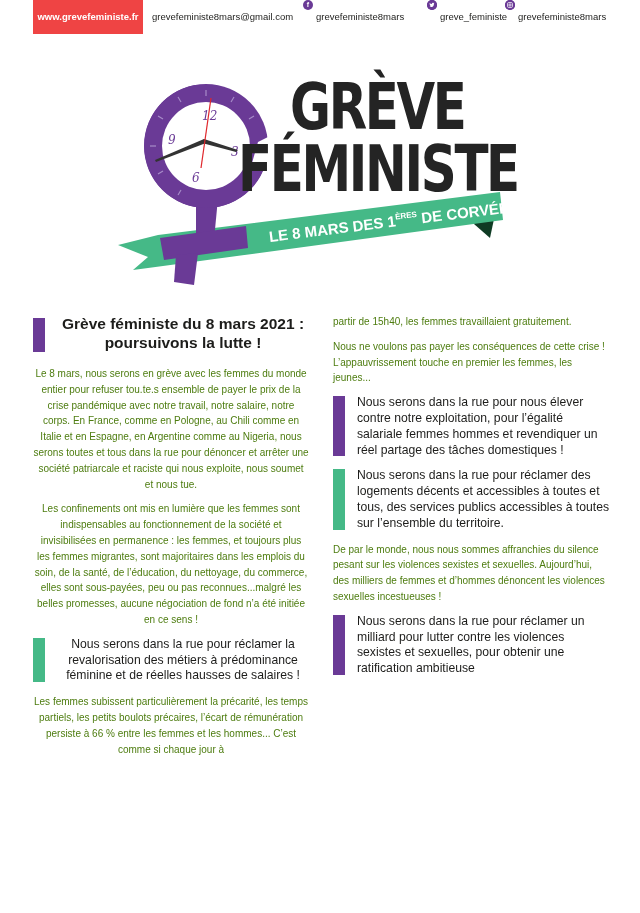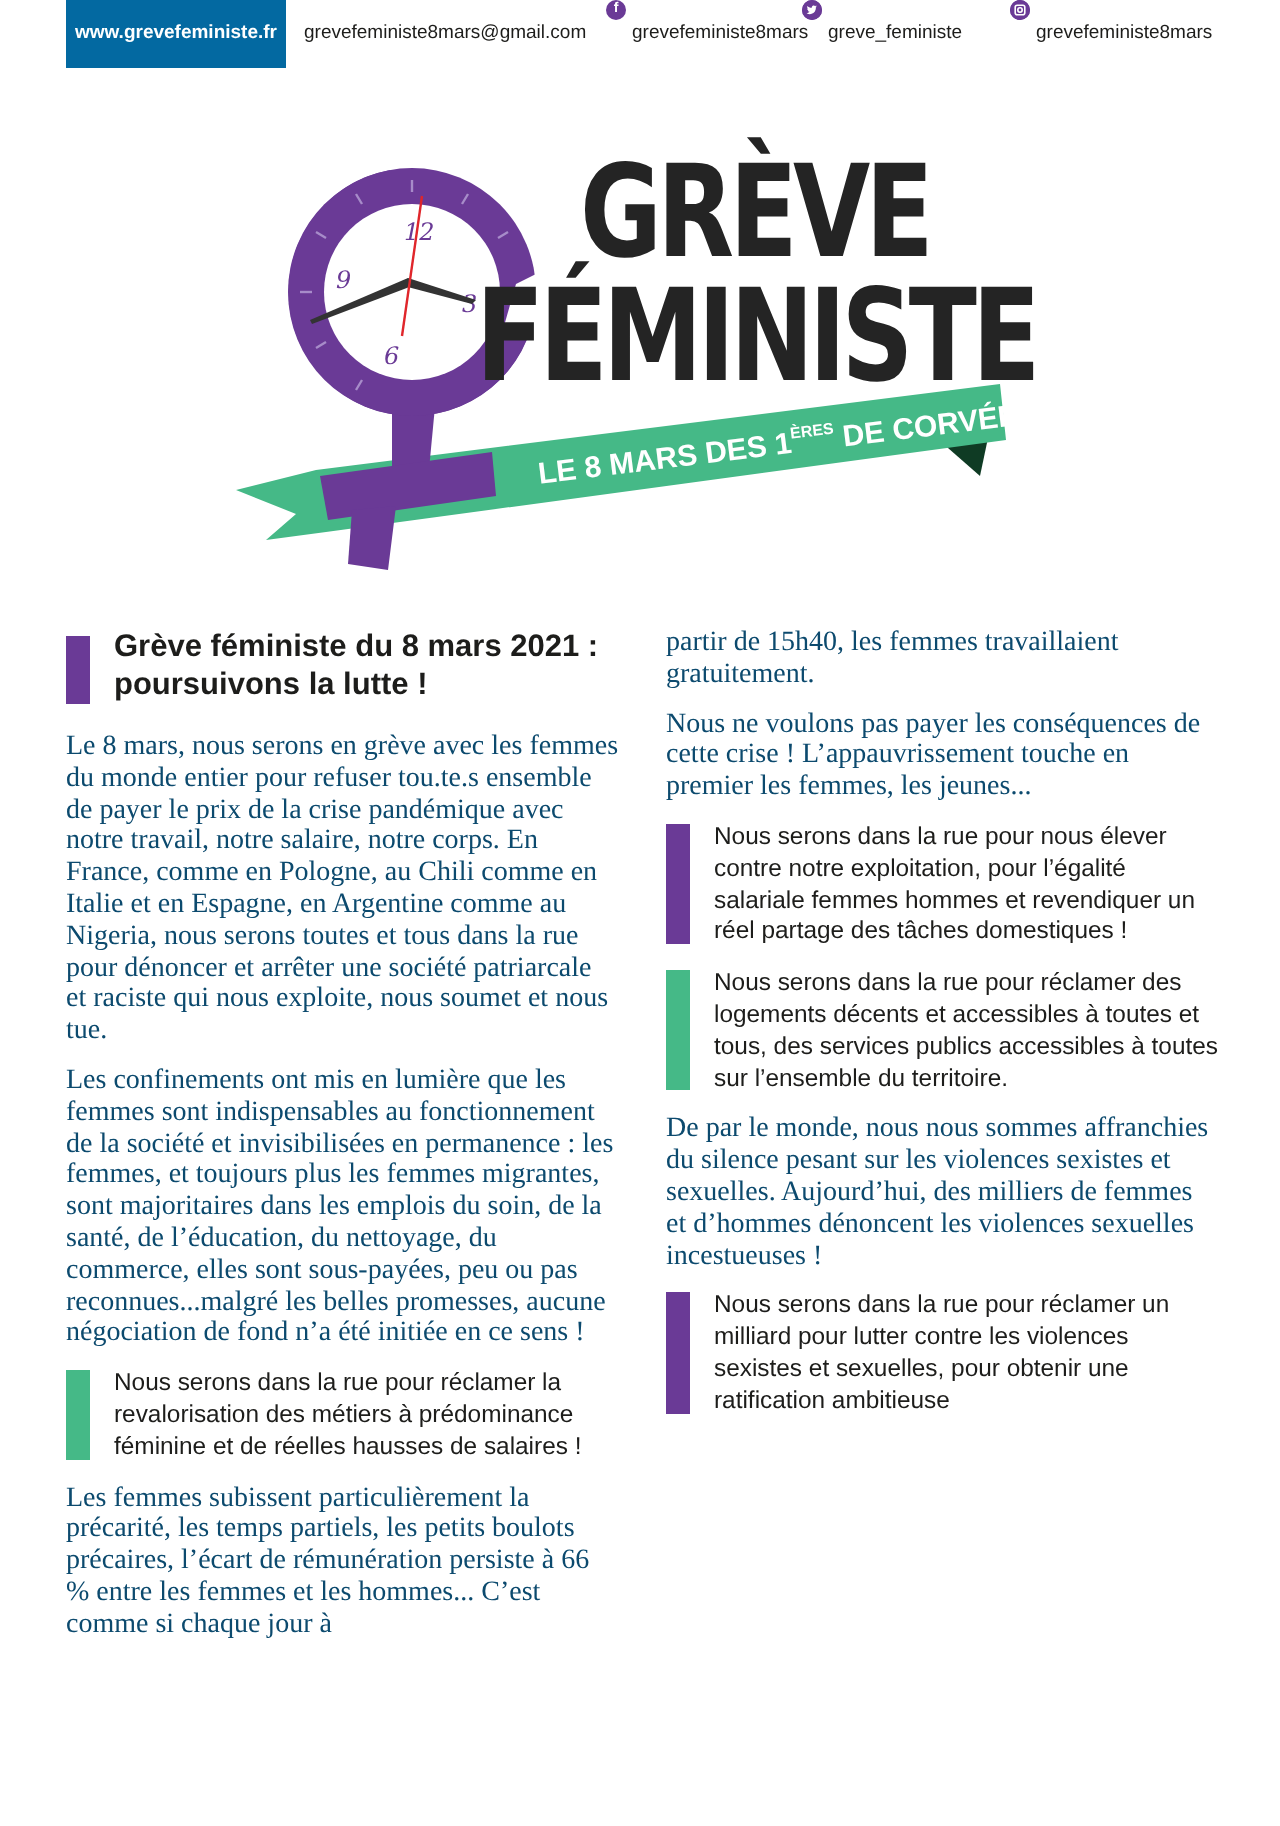--- a/index.html
+++ b/index.html
@@ -1,44 +1,44 @@
 <!DOCTYPE html>
 <html><head>
 <meta charset="utf-8">
 <style>
   * { box-sizing: border-box; margin: 0; padding: 0; }
   html, body { width: 640px; height: 913px; background: #ffffff; overflow: hidden; }
   body { position: relative; font-family: "Liberation Sans", "DejaVu Sans", sans-serif; color: #1d1d1b; }
 
   
   .topbar { position: absolute; top: 0; left: 0; width: 640px; height: 34px; }
-  .site-tag { position: absolute; left: 33px; top: 0; width: 110px; height: 34px; background: #0369a1; color: #fff;
+  .site-tag { position: absolute; left: 33px; top: 0; width: 110px; height: 34px; background: #ef4444; color: #fff;
     font-weight: bold; font-size: 9.5px; line-height: 34px; text-align: center; }
   .contact { position: absolute; top: 0; height: 34px; line-height: 34px; font-size: 9.5px; color: #1d1d1b; white-space: nowrap; display: flex; align-items: flex-start; gap: 3px; }
   .contact .ico { width: 10px; height: 10px; border-radius: 50%; background: #6a3a96; color: #fff; font-size: 7px; line-height: 10px; text-align: center; font-weight: bold; display: inline-block; }
   .c-email { left: 152px; }
   .c-fb { left: 303px; }
-  .c-tw { left: 401px; }
+  .c-tw { left: 427px; }
   .c-ig { left: 505px; }
 
   
   .logo { position: absolute; left: 118px; top: 70px; width: 400px; height: 220px; }
   .logo svg { position: absolute; left: 0; top: 0; }
   .logo-title { position: absolute; left: 168px; font-family: "DejaVu Sans", sans-serif; font-weight: bold; color: #242424; letter-spacing: -3px; transform: scaleX(0.78); transform-origin: left top; }
   .logo-title.t1 { top: 0px; font-size: 64px; left: 172px; }
   .logo-title.t2 { top: 62px; font-size: 64px; left: 120px; }
   .ribbon-text { position: absolute; left: 150px; top: 158px; width: 240px; color: #fff; font-weight: bold; font-size: 15px;
     transform: rotate(-7deg); transform-origin: left top; white-space: nowrap; }
   .ribbon-text sup { font-size: 8px; vertical-align: 7px; }
 
   
   .col { position: absolute; top: 312px; width: 276px; }
-  .col-left { left: 33px; }
+  .col-left { left: 33px; text-align: center; }
   .col-right { left: 333px; top: 314px; }
-  .p { font-size: 14px; line-height: 15.8px; margin-bottom: 9px; color: #0c4a6e; font-family: Liberation Serif, serif; }
+  .p { font-size: 10px; line-height: 15.8px; margin-bottom: 9px; color: #4d7c0f; }
   .h1 { position: relative; padding-left: 24px; font-weight: bold; font-size: 15.5px; line-height: 18.5px; margin-bottom: 14px; margin-top: 3px; }
   .h1::before { content: ""; position: absolute; left: 0; top: 3px; width: 12px; height: 34px; background: #6a3a96; }
   .callout { position: relative; padding-left: 24px; font-weight: normal; font-size: 12.2px; line-height: 15.8px; margin-bottom: 10px; }
   .callout .bar { position: absolute; left: 0; top: 1px; bottom: 2px; width: 12px; }
   .bar.purple { background: #6a3a96; }
   .bar.green { background: #45b987; }
 </style>
 </head>
 <body>
 

